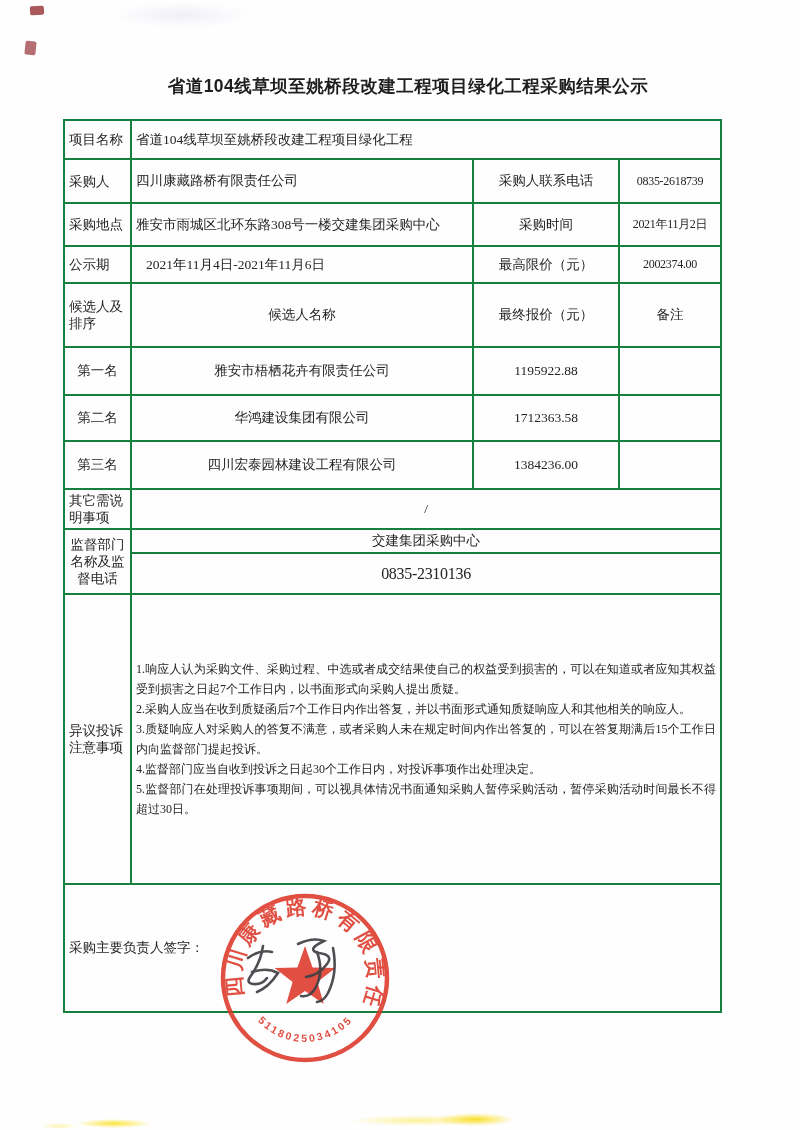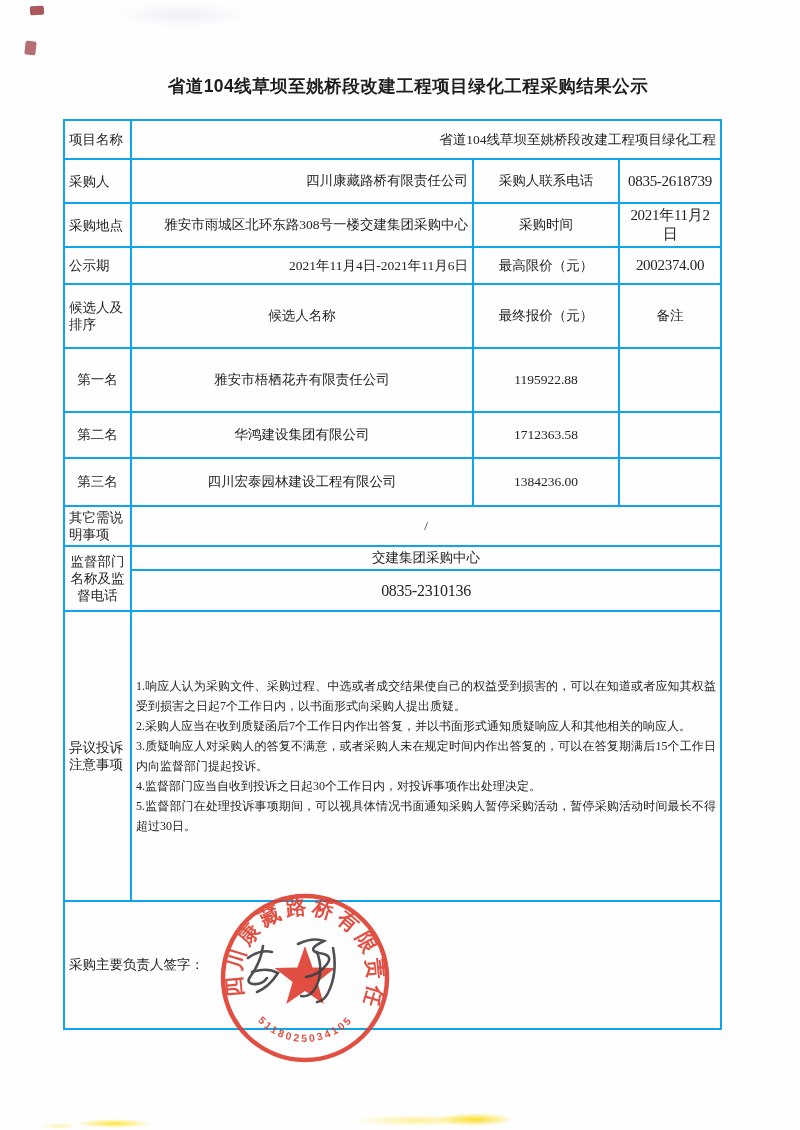--- a/index.html
+++ b/index.html
@@ -15,30 +15,30 @@
     text-align:center;font-size:17.5px;font-weight:bold;
     font-family:"Liberation Sans","DejaVu Sans",sans-serif;
     color:#1e1e1e;letter-spacing:.5px;
   }
   .doc-table-wrap{position:absolute;left:63px;top:119px;width:657px;}
   table.doc{
     border-collapse:collapse;table-layout:fixed;width:657px;
     font-size:13.5px;color:#242424;
   }
   table.doc td{
-    border:2px solid #0ea5e9;
+    border:2px solid #15803d;
     padding:2px 4px;vertical-align:middle;
     overflow:hidden;
   }
   col.c1{width:67px}col.c2{width:342px}col.c3{width:146px}col.c4{width:102px}
   td.lbl{text-align:left;line-height:17px;padding-left:4px}
   td.lbl-c{text-align:center;line-height:17px}
-  td.val-l{text-align:right;padding-left:8px}
+  td.val-l{text-align:left;padding-left:8px}
   td.ctr{text-align:center}
-  td.small{font-size:15px;letter-spacing:-.3px}
+  td.small{font-size:12px;letter-spacing:-.3px}
   td.longtext{vertical-align:middle;padding:8px 7px;text-align:justify;line-height:20px;font-size:12px}
   .obj-line{margin:0;}
   td.sigcell{vertical-align:middle;padding-left:12px;font-size:13.5px}
   
   .stamp{position:absolute;left:205px;top:878px;width:200px;height:200px;opacity:.88;pointer-events:none;}
   
   .mark{position:absolute;pointer-events:none;}
   .mark-red1{left:30px;top:6px;width:14px;height:9px;background:#8d2026;opacity:.75;border-radius:2px;transform:rotate(-4deg);}
   .mark-red2{left:25px;top:41px;width:11px;height:14px;background:#8d2026;opacity:.65;border-radius:2px;transform:rotate(6deg);}
   .smudge-top{left:112px;top:2px;width:140px;height:26px;background:radial-gradient(closest-side,rgba(231,226,243,.55),rgba(231,226,243,0));}
@@ -88,21 +88,21 @@
       <td class="ctr small">2002374.00</td>
     </tr>
 
     <tr style="height:64px">
       <td class="lbl">候选人及排序</td>
       <td class="ctr">候选人名称</td>
       <td class="ctr">最终报价（元）</td>
       <td class="ctr">备注</td>
     </tr>
 
-    <tr style="height:64px">
+    <tr style="height:48px">
       <td class="ctr">第一名</td>
       <td class="ctr">雅安市梧栖花卉有限责任公司</td>
       <td class="ctr">1195922.88</td>
       <td class="ctr"></td>
     </tr>
     <tr style="height:46px">
       <td class="ctr">第二名</td>
       <td class="ctr">华鸿建设集团有限公司</td>
       <td class="ctr">1712363.58</td>
       <td class="ctr"></td>

